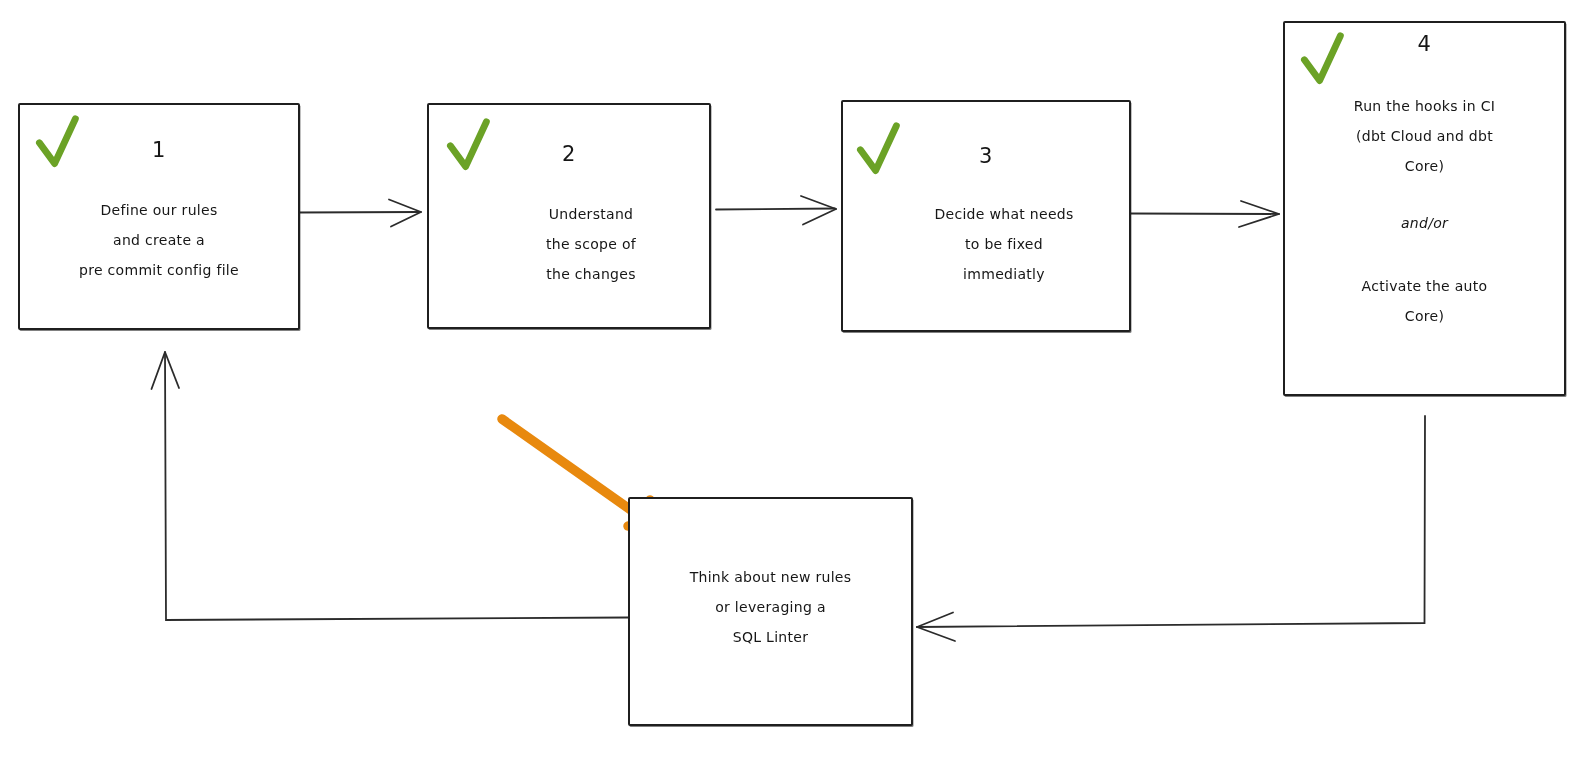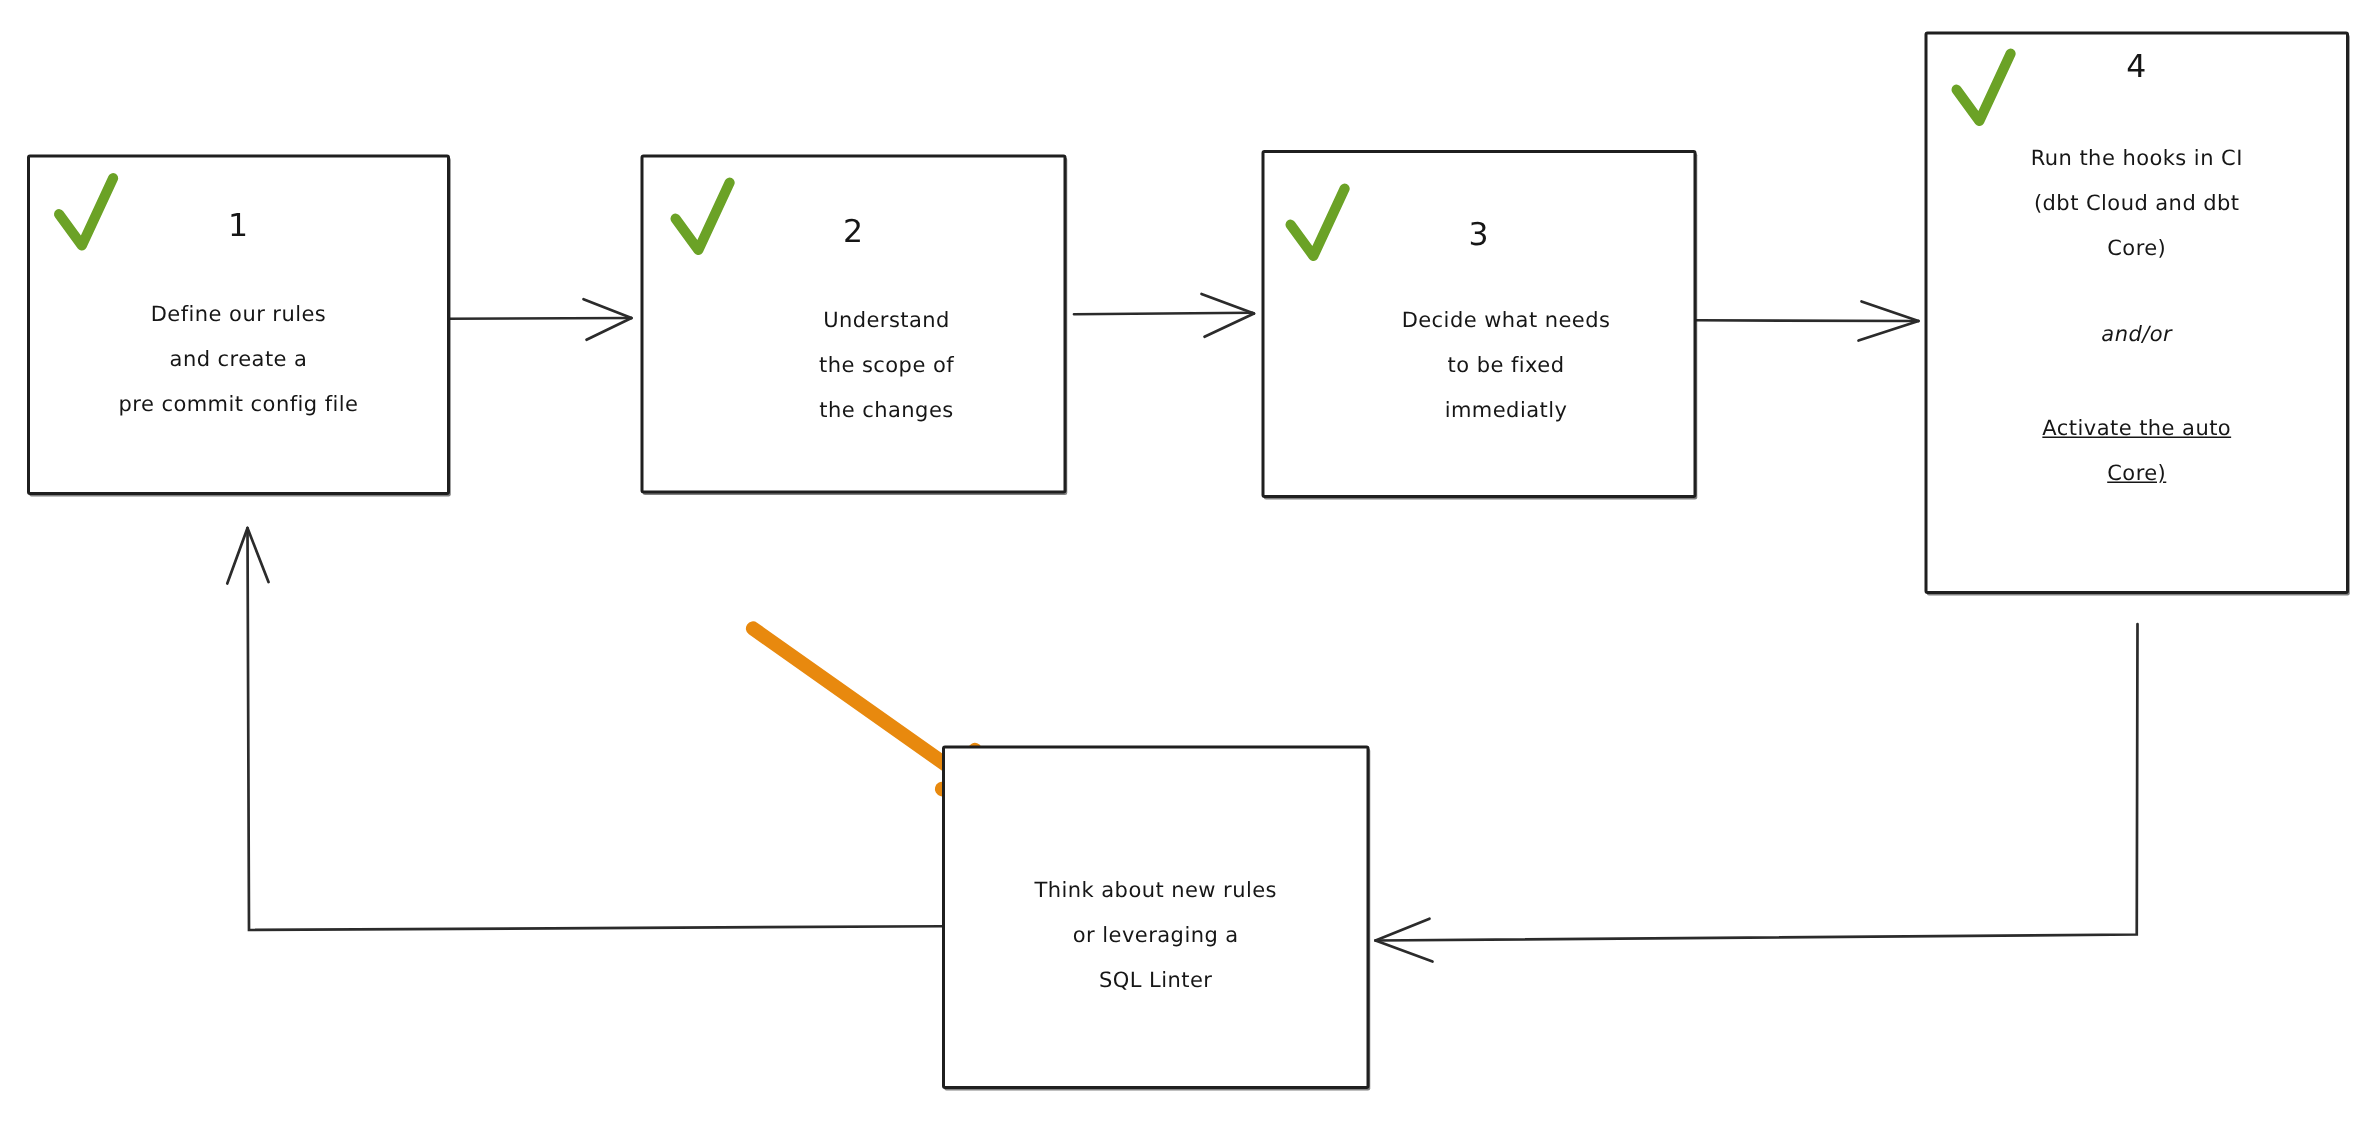--- a/index.html
+++ b/index.html
@@ -131,27 +131,27 @@
     <svg class="check" style="left:13px; top:8px;" viewBox="0 0 60 70">
       <polyline points="8,36 27,62 53,6" fill="none" stroke-width="8.5" stroke-linecap="round" stroke-linejoin="round" stroke="#6ba226"></polyline>
     </svg>
     <div class="num" style="top:9px;">4</div>
     <div class="text" style="top:68px;">
       <div>Run the hooks in CI</div>
       <div>(dbt Cloud and dbt</div>
       <div>Core)</div>
     </div>
     <div class="text" style="top:185px;font-style:italic;">and/or</div>
-    <div class="text" style="top:248px;text-decoration:underline;">
+    <div class="text" style="top:248px;">
       <div>Activate the auto</div>
       <div>Core)</div>
     </div>
   </div>
 
   <div class="box" style="left:628px; top:497px; width:281px; height:225px;">
-    <div class="text" style="top:63px;margin-top:17px;">
+    <div class="text" style="top:63px;">
       <div>Think about new rules</div>
       <div>or leveraging a</div>
       <div>SQL Linter</div>
     </div>
   </div>
 
 </div>
 
 </body></html>

